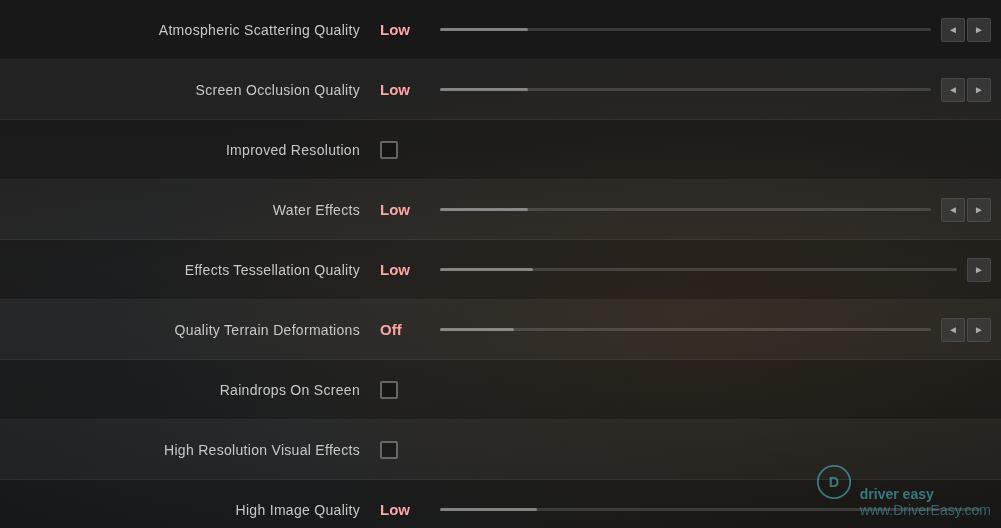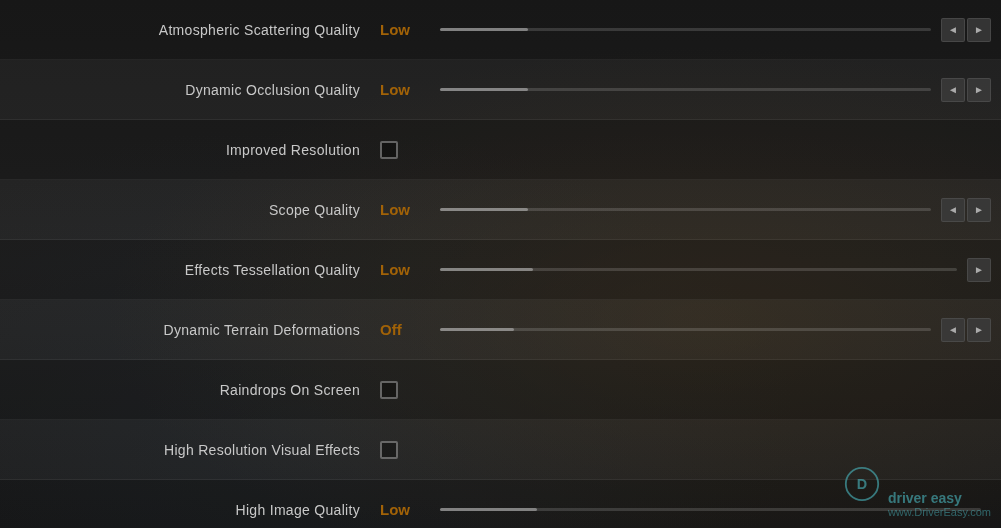--- a/index.html
+++ b/index.html
@@ -51,21 +51,21 @@
       min-width: 380px;
       text-align: right;
       padding-right: 20px;
       color: #c8c8c8;
       font-size: 14px;
       font-weight: 400;
       letter-spacing: 0.3px;
     }
 
     .setting-value {
-      color: #a16207;
+      color: #fca5a5;
       font-size: 15px;
       font-weight: 600;
       width: 60px;
       min-width: 60px;
     }
 
     .slider-container {
       flex: 1;
       display: flex;
       align-items: center;
@@ -146,21 +146,21 @@
       font-size: 11px;
       margin-top: 40px;
     }
 
     .watermark-text .main {
       font-size: 14px;
       font-weight: bold;
     }
 
     .watermark-text .sub {
-      font-size: 11px;
+      font-size: 14px;
       opacity: 0.8;
     }
   </style>
 </head>
 <body>
 
 <div class="bg-overlay"></div>
 
 <div class="settings-container">
 
@@ -171,40 +171,40 @@
         <div class="slider-track">
           <div class="slider-fill" style="width: 18%;"></div>
         </div>
       </div>
       <div class="controls">
         <div class="ctrl-btn">◄</div>
         <div class="ctrl-btn">►</div>
       </div>
     </div>
     <div class="setting-row">
-      <div class="setting-label">Dynamic Occlusion Quality</div>
+      <div class="setting-label">Screen Occlusion Quality</div>
       <div class="setting-value">Low</div>
       <div class="slider-container">
         <div class="slider-track">
           <div class="slider-fill" style="width: 18%;"></div>
         </div>
       </div>
       <div class="controls">
         <div class="ctrl-btn">◄</div>
         <div class="ctrl-btn">►</div>
       </div>
     </div>
     <div class="setting-row">
       <div class="setting-label">Improved Resolution</div>
       <div class="checkbox-container">
         <div class="checkbox"></div>
       </div>
     </div>
     <div class="setting-row">
-      <div class="setting-label">Scope Quality</div>
+      <div class="setting-label">Water Effects</div>
       <div class="setting-value">Low</div>
       <div class="slider-container">
         <div class="slider-track">
           <div class="slider-fill" style="width: 18%;"></div>
         </div>
       </div>
       <div class="controls">
         <div class="ctrl-btn">◄</div>
         <div class="ctrl-btn">►</div>
       </div>
@@ -215,21 +215,21 @@
       <div class="slider-container">
         <div class="slider-track">
           <div class="slider-fill" style="width: 18%;"></div>
         </div>
       </div>
       <div class="controls">
         <div class="ctrl-btn">►</div>
       </div>
     </div>
     <div class="setting-row">
-      <div class="setting-label">Dynamic Terrain Deformations</div>
+      <div class="setting-label">Quality Terrain Deformations</div>
       <div class="setting-value">Off</div>
       <div class="slider-container">
         <div class="slider-track">
           <div class="slider-fill" style="width: 15%;"></div>
         </div>
       </div>
       <div class="controls">
         <div class="ctrl-btn">◄</div>
         <div class="ctrl-btn">►</div>
       </div>

